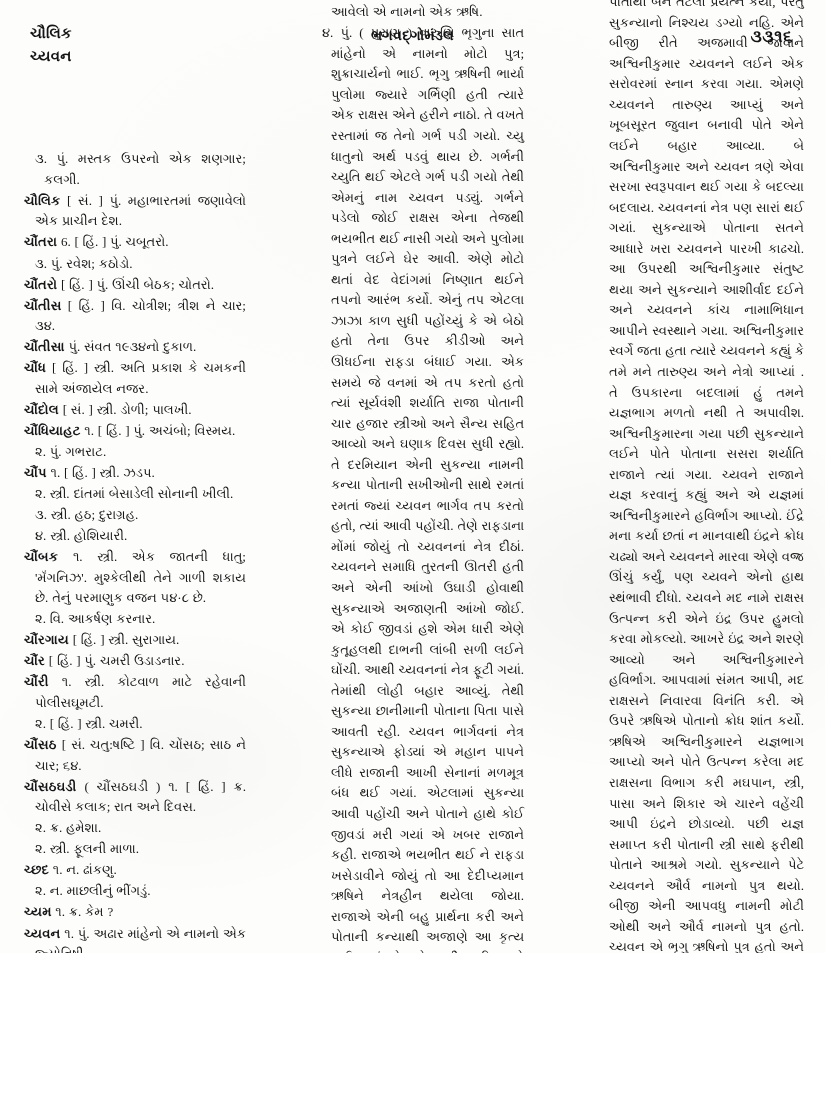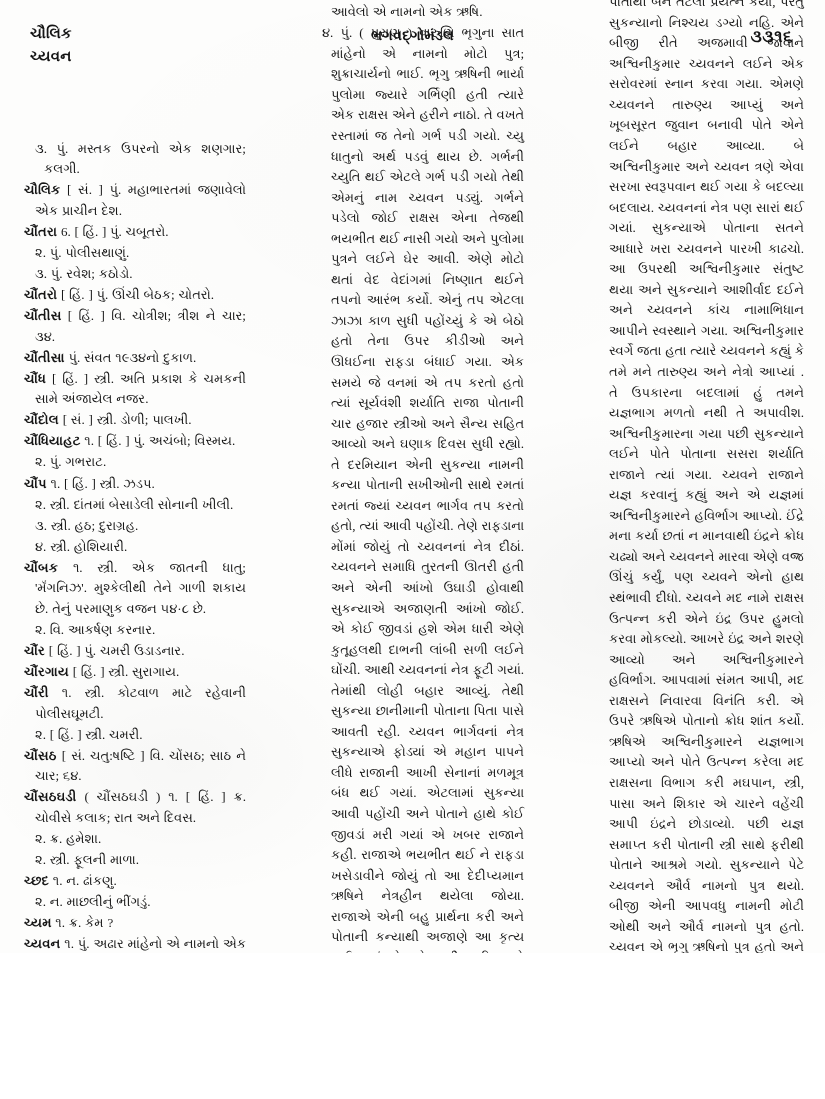--- a/index.html
+++ b/index.html
@@ -130,37 +130,36 @@
     <div class="rh-center">ભગવદ્ગોમંડલ</div>
     <div class="rh-right">૩૩૧૬</div>
   </div>
 
   <div class="columns">
 
     <div class="col col-1" id="col1">
         <p class="sense">૩. પું. મસ્તક ઉપરનો એક શણગાર; કલગી.</p>
         <p class="entry"><span class="hw">ચૌલિક</span><span> [ સં. ] પું.  મહાભારતમાં  જણાવેલો એક પ્રાચીન દેશ.</span></p>
         <p class="entry"><span class="hw">ચૌંતરા</span><span> 6. [ હિં. ] પું. ચબૂતરો.</span></p>
-        <p class="sense">૨. પું. પોલીસથાણું.</p>
         <p class="sense">૩. પું. રવેશ; કઠોડો.</p>
         <p class="entry"><span class="hw">ચૌંતરો</span><span> [ હિં. ] પું. ઊંચી બેઠક; ચોતરો.</span></p>
         <p class="entry"><span class="hw">ચૌંતીસ</span><span> [ હિં. ] વિ. ચોત્રીશ; ત્રીશ ને ચાર; ૩૪.</span></p>
         <p class="entry"><span class="hw">ચૌંતીસા</span><span> પું. સંવત ૧૯૩૪નો દુકાળ.</span></p>
         <p class="entry"><span class="hw">ચૌંધ</span><span> [ હિં. ] સ્ત્રી. અતિ પ્રકાશ કે ચમકની સામે અંજાયેલ નજર.</span></p>
         <p class="entry"><span class="hw">ચૌંદોલ</span><span> [ સં. ] સ્ત્રી. ડોળી; પાલખી.</span></p>
         <p class="entry"><span class="hw">ચૌંધિયાહટ</span><span> ૧. [ હિં. ] પું. અચંબો; વિસ્મય.</span></p>
         <p class="sense">૨. પું. ગભરાટ.</p>
         <p class="entry"><span class="hw">ચૌંપ</span><span> ૧. [ હિં. ] સ્ત્રી. ઝડપ.</span></p>
         <p class="sense">૨. સ્ત્રી. દાંતમાં બેસાડેલી સોનાની ખીલી.</p>
         <p class="sense">૩. સ્ત્રી. હઠ; દુરાગ્રહ.</p>
         <p class="sense">૪. સ્ત્રી. હોશિયારી.</p>
         <p class="entry"><span class="hw">ચૌંબક</span><span> ૧. સ્ત્રી. એક જાતની ધાતુ; 'મૅંગનિઝ'. મુશ્કેલીથી તેને ગાળી શકાય છે. તેનું પરમાણુક વજન ૫૪·૮ છે.</span></p>
         <p class="sense">૨. વિ. આકર્ષણ કરનાર.</p>
+        <p class="entry"><span class="hw">ચૌંરગાય</span><span> [ હિં. ] સ્ત્રી. સુરાગાય.</span></p>
         <p class="entry"><span class="hw">ચૌંર</span><span> [ હિં. ] પું. ચમરી ઉડાડનાર.</span></p>
-        <p class="entry"><span class="hw">ચૌંરગાય</span><span> [ હિં. ] સ્ત્રી. સુરાગાય.</span></p>
         <p class="entry"><span class="hw">ચૌંરી</span><span> ૧.   સ્ત્રી.  કોટવાળ  માટે  રહેવાની પોલીસઘૂમટી.</span></p>
         <p class="sense">૨. [ હિં. ] સ્ત્રી. ચમરી.</p>
         <p class="entry"><span class="hw">ચૌંસઠ</span><span> [ સં.  ચતુ:ષષ્ટિ ]  વિ.  ચોંસઠ; સાઠ ને ચાર; ૬૪.</span></p>
         <p class="entry"><span class="hw">ચૌંસઠઘડી</span><span> ( ચૌંસઠઘડી ) ૧. [ હિં. ] ક્ર. ચોવીસે કલાક; રાત અને દિવસ.</span></p>
         <p class="sense">૨. ક્ર. હમેશા.</p>
         <p class="sense">૨. સ્ત્રી. ફૂલની માળા.</p>
         <p class="entry"><span class="hw">ચ્છદ</span><span> ૧. ન. ઢાંકણુ.</span></p>
         <p class="sense">૨. ન. માછલીનું ભીંગડું.</p>
         <p class="entry"><span class="hw">ચ્યમ</span><span> ૧. ક્ર. કેમ ?</span></p>
         <p class="entry"><span class="hw">ચ્યવન</span><span> ૧. પું.  અઢાર માંહેનો એ નામનો એક જ્યોતિષી.</span></p>

